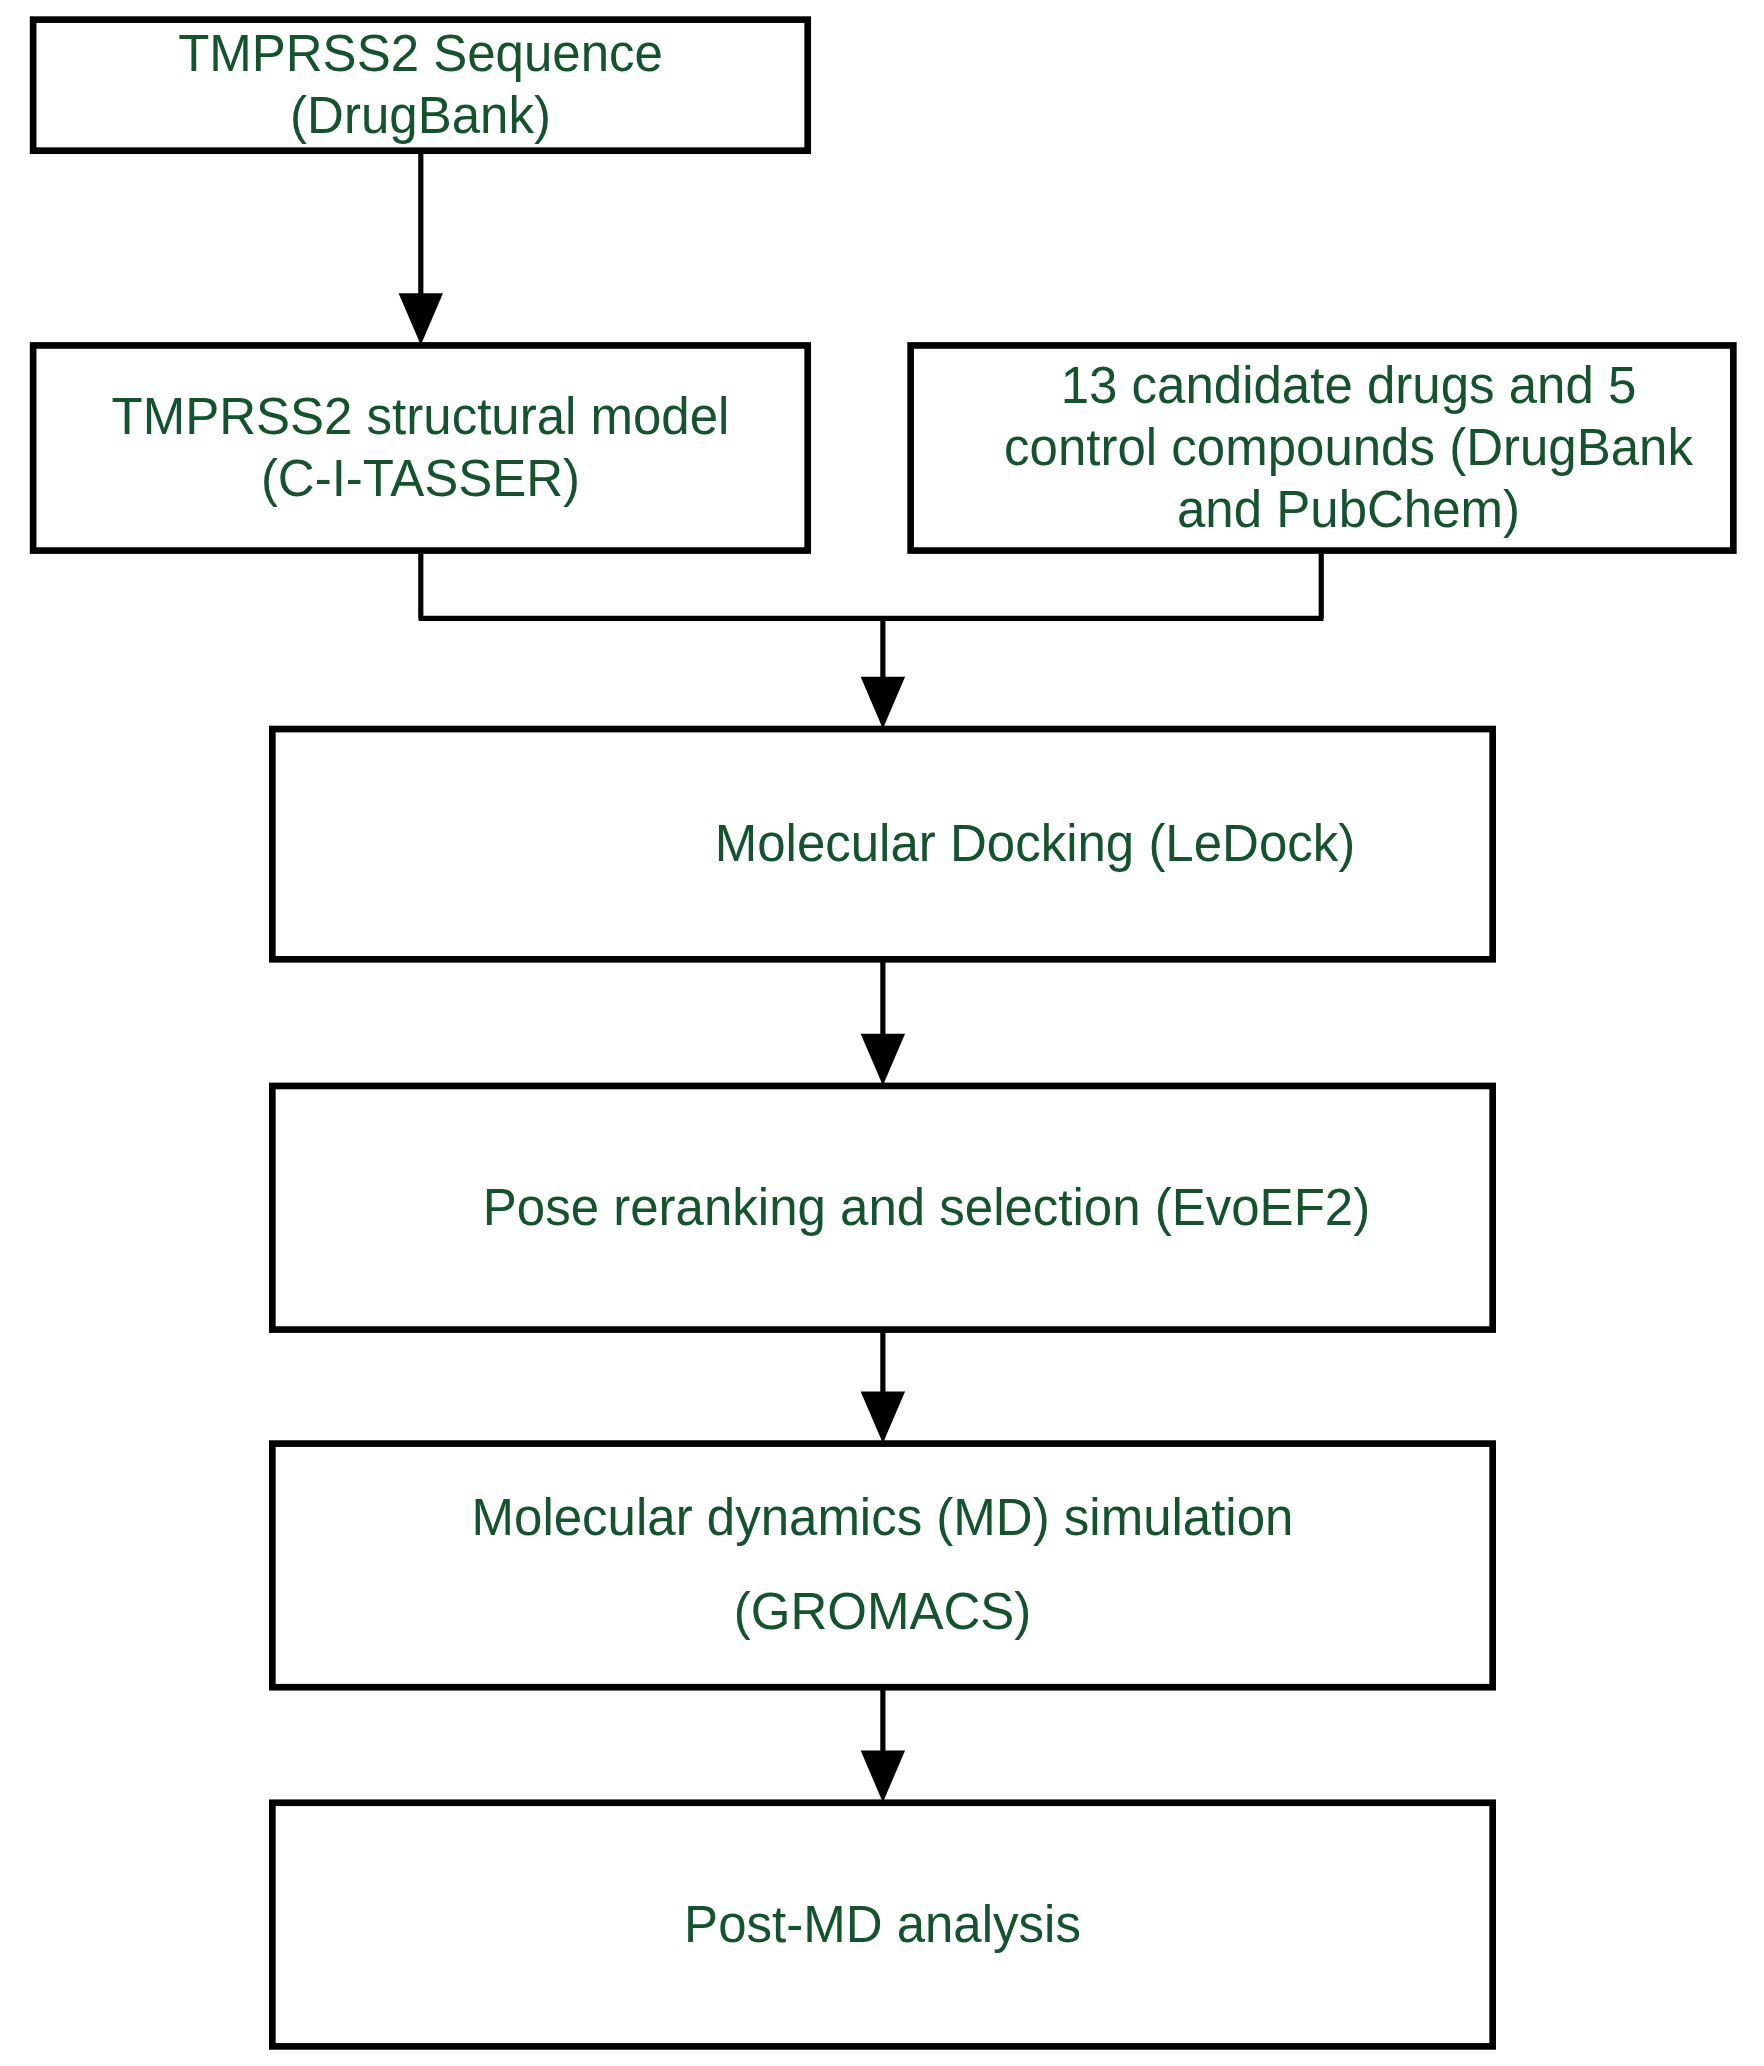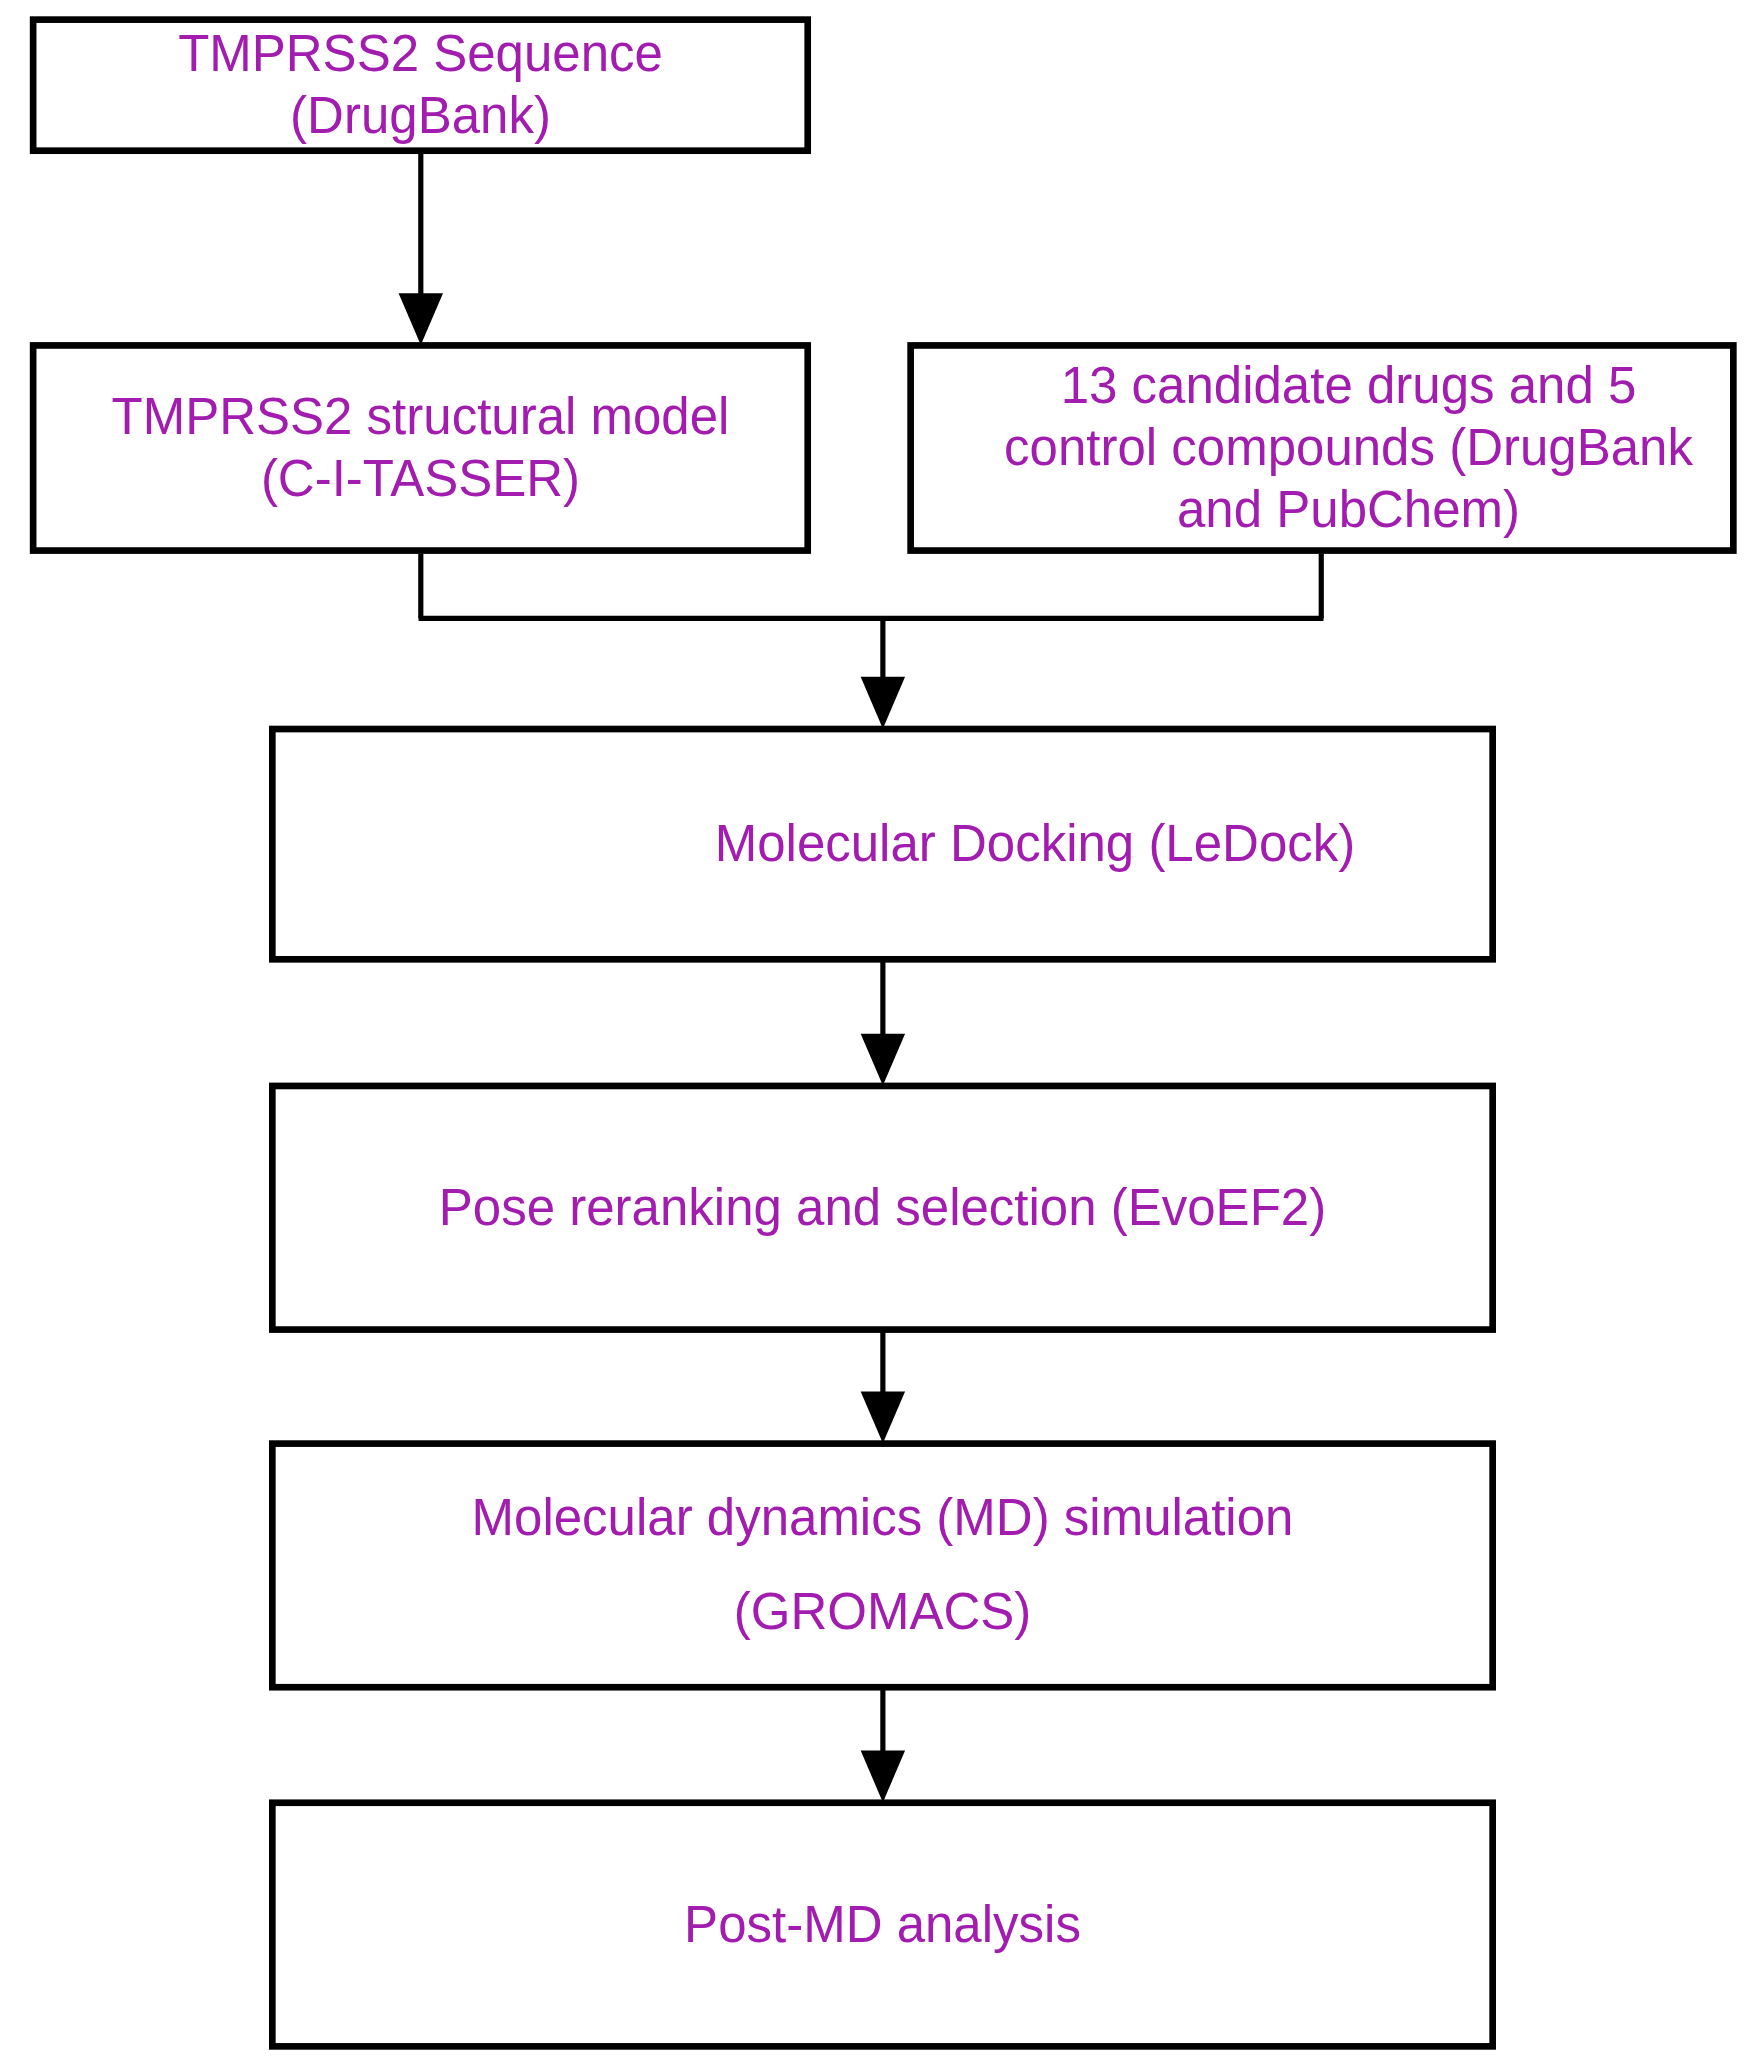--- a/index.html
+++ b/index.html
@@ -41,21 +41,21 @@
     fill: #000000;
     stroke: none;
   }
   .node-label {
     position: absolute;
     display: flex;
     flex-direction: column;
     align-items: center;
     justify-content: center;
     text-align: center;
-    color: #a21caf;
+    color: #14532d;
     font-family: "Liberation Sans", sans-serif;
     font-size: 51px;
     line-height: 1.22;
     font-weight: 400;
     white-space: pre;
     pointer-events: none;
   }
   .node-label span {
     display: block;
   }
@@ -114,21 +114,21 @@
   <div class="node-label" style="left:907px; top:342px; width:829px; height:212px;margin-left:27px;">
     <span>13 candidate drugs and 5</span>
     <span>control compounds (DrugBank</span>
     <span>and PubChem)</span>
   </div>
 
   <div class="node-label" style="left:269px; top:726px; width:1468px; height:237px;margin-left:32px;">
     <span>Molecular Docking (LeDock)</span>
   </div>
 
-  <div class="node-label" style="left:269px; top:1083px; width:1227px; height:250px;">
+  <div class="node-label" style="left:269px; top:1083px; width:1227px; height:250px;padding-left:44px;">
     <span>Pose reranking and selection (EvoEF2)</span>
   </div>
 
   <div class="node-label" style="left:269px; top:1440px; width:1227px; height:250px;gap:32px;">
     <span>Molecular dynamics (MD) simulation</span>
     <span>(GROMACS)</span>
   </div>
 
   <div class="node-label" style="left:269px; top:1800px; width:1227px; height:250px;">
     <span>Post-MD analysis</span>

